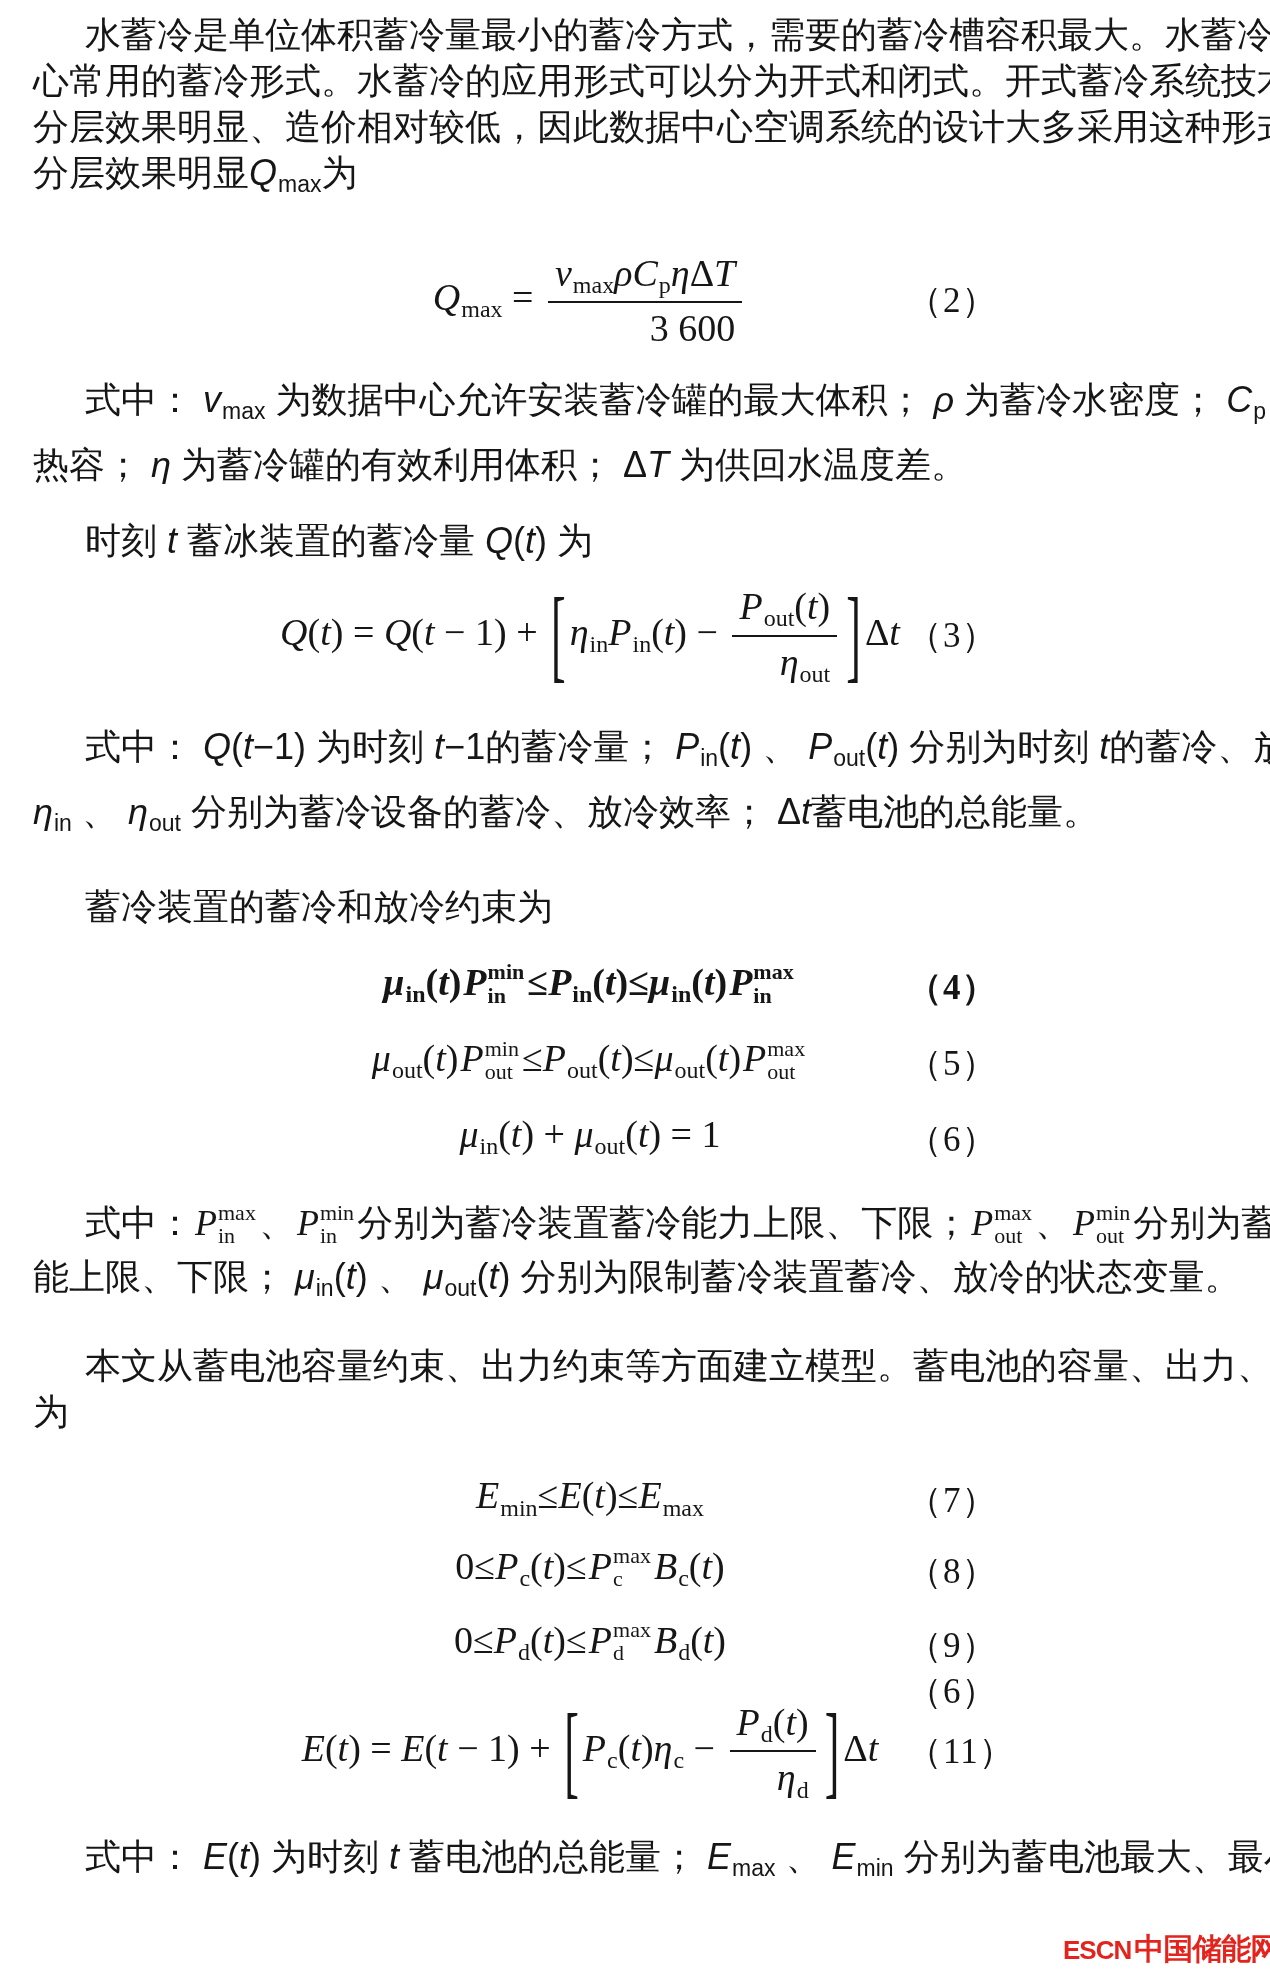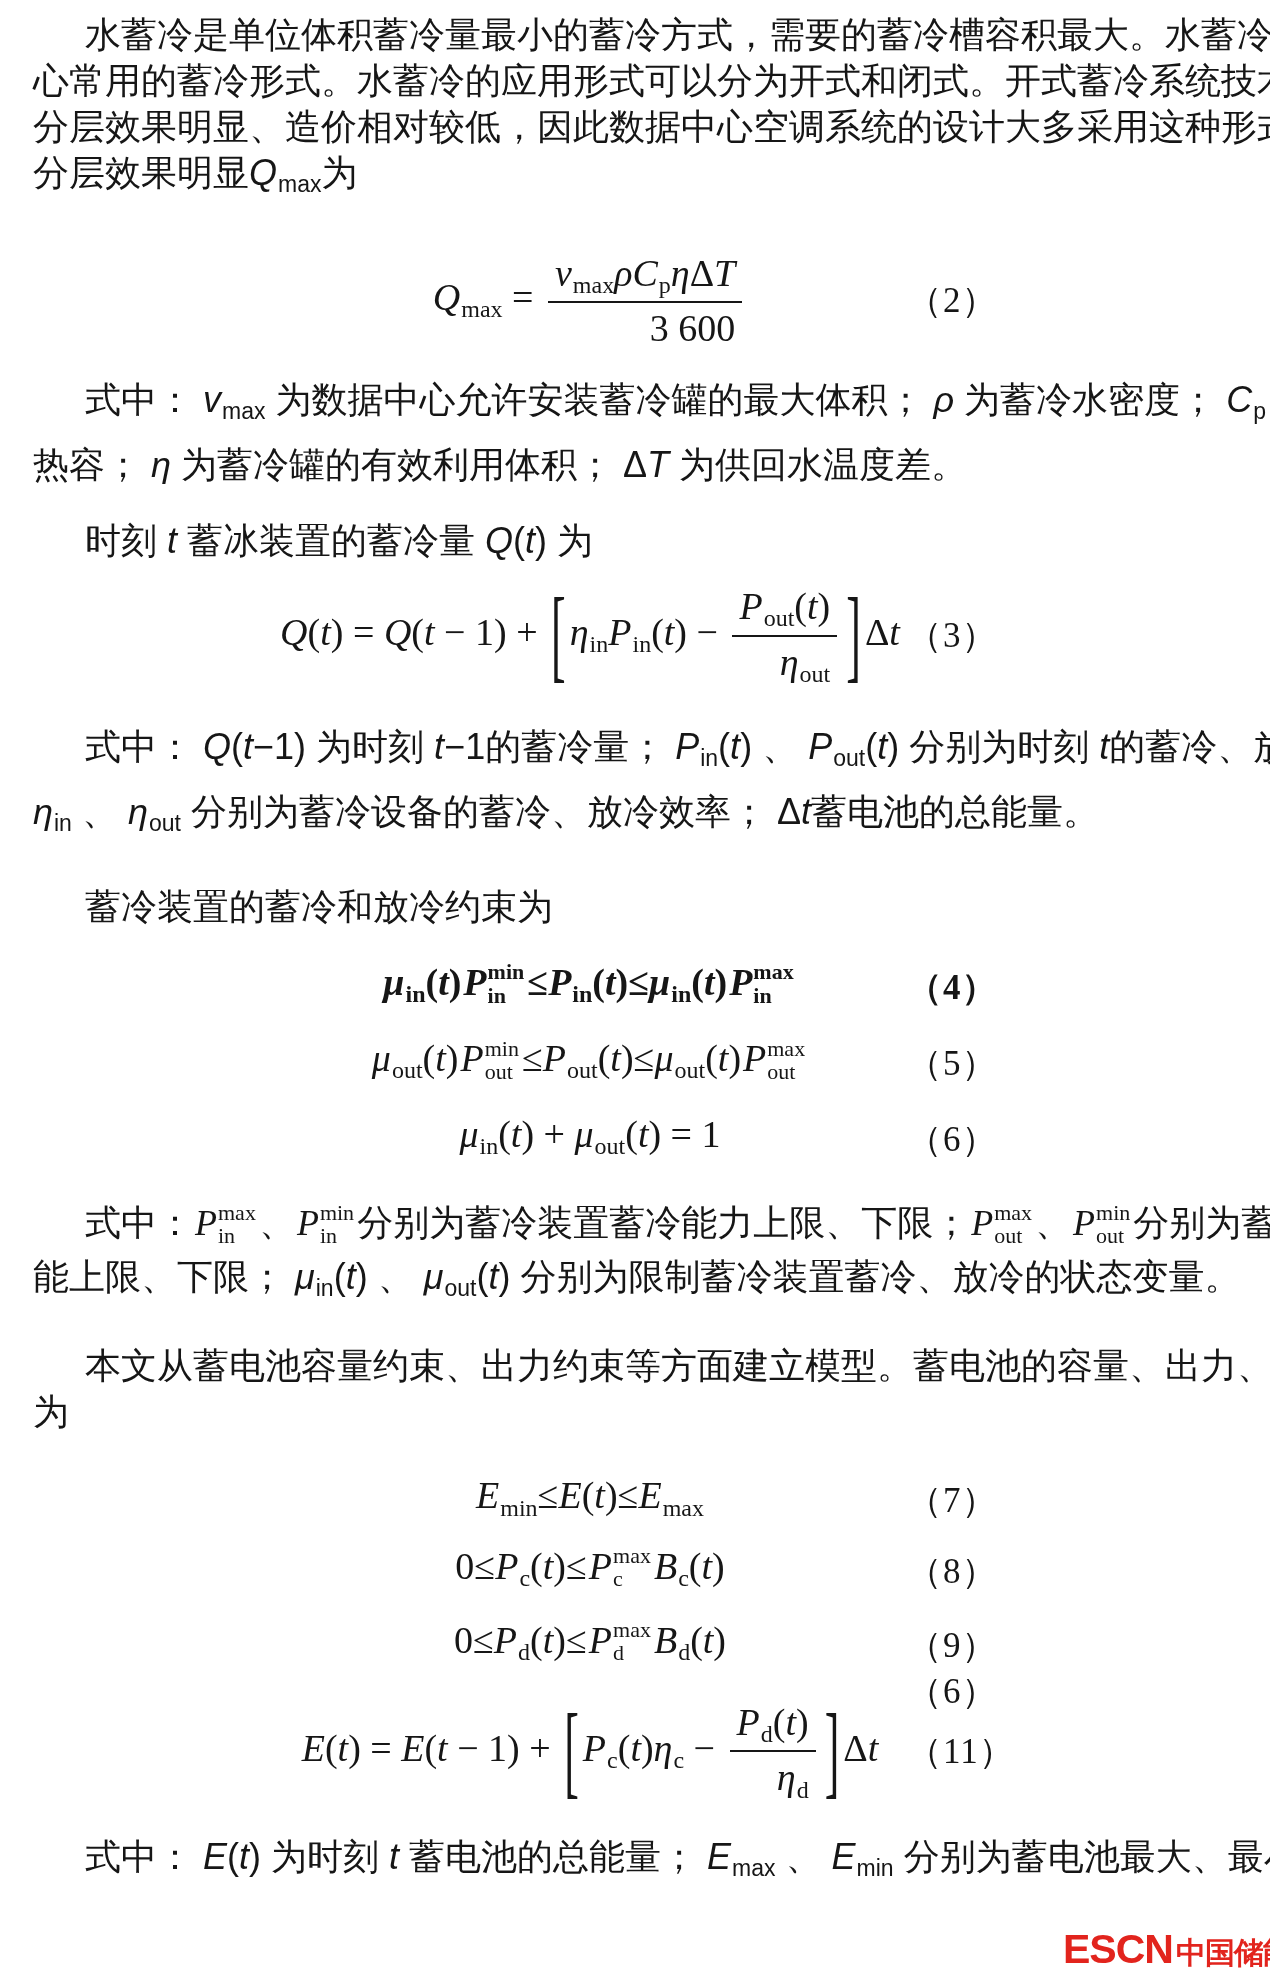--- a/index.html
+++ b/index.html
@@ -55,21 +55,21 @@
   [data-eq="eq7"]{margin:36px 0 10px;}
   [data-eq="eq8"]{margin:0 0 14px;}
   [data-eq="eq9"]{margin:0 0 16px;}
   [data-eq="eq10"]{margin:0 0 24px;}
   [data-eq="eq11"]{margin:0 0 26px;}
   
   .logo{
     position:absolute;left:1063px;top:1926px;
     font-weight:700;white-space:nowrap;letter-spacing:-1px;
   }
-  .logo-en{font-size:41px;font-family:"Liberation Sans","DejaVu Sans",sans-serif;}
+  .logo-en{font-size:26px;font-family:"Liberation Sans","DejaVu Sans",sans-serif;}
   .logo-cn{font-size:30px;margin-left:3px;}
 </style>
 </head>
 <body>
 
 <div class="page">
   <div id="content">
       <div class="para" data-para="p1">
         <div class="ln indent"><span class="cjk">水蓄冷是单位体积蓄冷量最小的蓄冷方式，需要的蓄冷槽容积最大。水蓄冷是目前数据中</span></div>
         <div class="ln"><span class="cjk">心常用的蓄冷形式。水蓄冷的应用形式可以分为开式和闭式。开式蓄冷系统技术成熟、冷水的</span></div>

